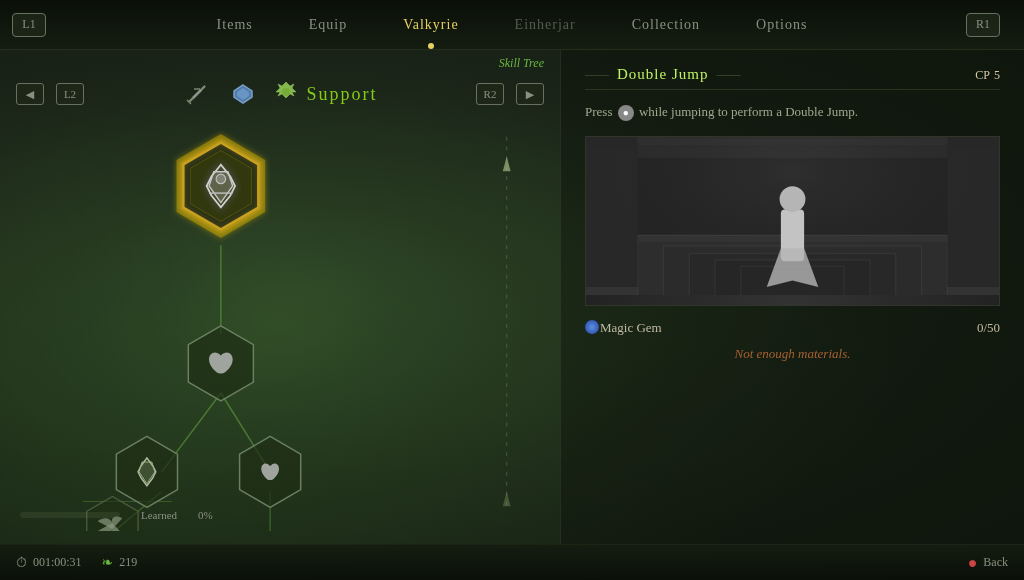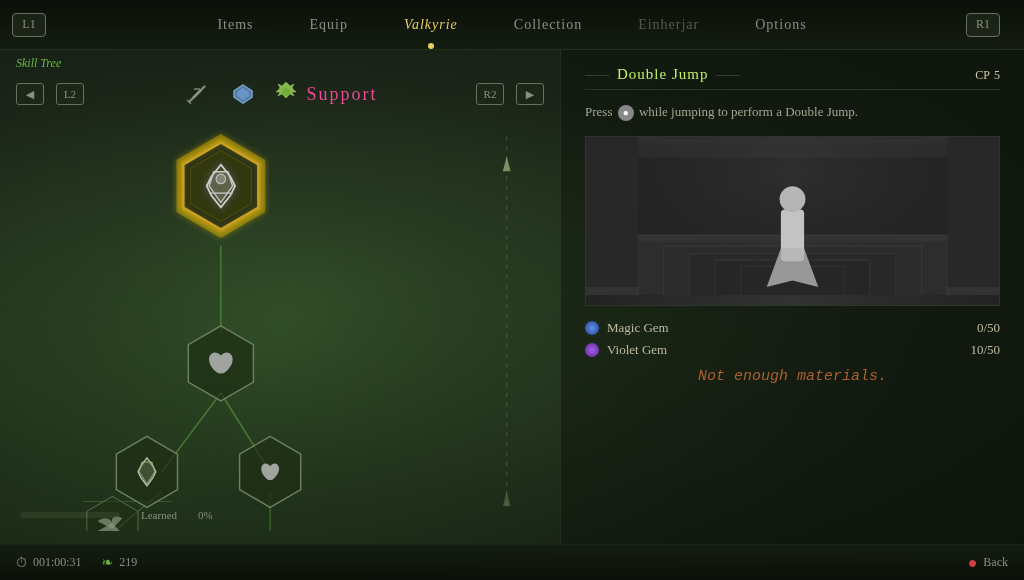--- a/index.html
+++ b/index.html
@@ -47,21 +47,20 @@
       display: flex;
       align-items: center;
       font-size: 14px;
       color: #8a9080;
       letter-spacing: 1px;
       cursor: pointer;
       position: relative;
     }
     .nav-item.active {
       color: #e8d060;
-      font-style: italic;
     }
     .nav-item.active::after {
       content: '';
       position: absolute;
       bottom: 0;
       left: 50%;
       transform: translateX(-50%);
       width: 6px;
       height: 6px;
       background: #e8d060;
@@ -93,20 +92,21 @@
       display: flex;
       height: calc(580px - 50px - 36px);
     }
 
     
     .skill-panel {
       width: 560px;
       height: 100%;
       position: relative;
       overflow: hidden;
+      text-align: right;
     }
 
     
     .skill-header {
       position: relative;
       z-index: 10;
       padding: 6px 16px 0;
     }
     .skill-tree-label {
       color: #6ab840;
@@ -146,21 +146,21 @@
       align-items: center;
       justify-content: center;
       color: #8a9080;
       font-size: 16px;
     }
     .skill-title {
       display: flex;
       align-items: center;
       gap: 8px;
       font-size: 18px;
-      color: #ec4899;
+      color: #84cc16;
       letter-spacing: 2px;
     }
     .skill-title-icon {
       font-size: 20px;
       color: #90c850;
     }
 
     
     .tree-canvas {
       position: relative;
@@ -251,48 +251,46 @@
 
     
     .materials {
       display: flex;
       flex-direction: column;
       gap: 6px;
       margin-bottom: 10px;
     }
     .material-row {
       display: flex;
-      align-items: center;
-      gap: 8px;
+      gap: 1px;
     }
     .material-gem {
       width: 14px;
       height: 14px;
       border-radius: 50%;
       flex-shrink: 0;
     }
     .material-gem.blue { background: radial-gradient(#6090e0, #2040a0); }
     .material-gem.purple { background: radial-gradient(#a060e0, #6020a0); }
     .material-name {
       flex: 1;
       font-size: 13px;
       color: #c0baa0;
     }
     .material-count {
       font-size: 13px;
       color: #c0baa0;
     }
 
     .not-enough {
-      font-size: 15px;
+      font-size: 13px;
       color: #a86030;
       font-style: italic;
       text-align: center;
       margin-top: 4px;
-      font-family: Liberation Mono, monospace;
     }
 
     
     .bottom-bar {
       position: relative;
       z-index: 10;
       height: 36px;
       background: linear-gradient(to top, rgba(10,15,8,0.98) 0%, rgba(20,28,16,0.9) 100%);
       border-top: 1px solid rgba(100,120,80,0.2);
       display: flex;
@@ -367,25 +365,25 @@
 
   <div class="nav-item">
     <span>Items</span>
   </div>
   <div class="nav-item">
     <span>Equip</span>
   </div>
   <div class="nav-item active">
     <span>Valkyrie</span>
   </div>
+  <div class="nav-item dimmed">
+    <span>Einherjar</span>
+  </div>
   <div class="nav-item">
     <span>Collection</span>
-  </div>
-  <div class="nav-item dimmed">
-    <span>Einherjar</span>
   </div>
   <div class="nav-item">
     <span>Options</span>
   </div>
 
   <div class="nav-btn right">R1</div>
 </div>
 
 <div class="main">
 
@@ -578,25 +576,20 @@
         </svg>
       </div>
     </div>
 
     <div class="materials">
       <div class="material-row">
         <div class="material-gem blue"></div>
         <span class="material-name">Magic Gem</span>
         <span class="material-count">0/50</span>
       </div>
-      <div class="material-row">
-        <div class="material-gem purple"></div>
-        <span class="material-name">Violet Gem</span>
-        <span class="material-count">10/50</span>
-      </div>
     </div>
 
     <div class="not-enough">Not enough materials.</div>
 
   </div>
 </div>
 
 <div class="bottom-bar">
   <div class="bottom-clock">
     <span class="icon">⏱</span>

